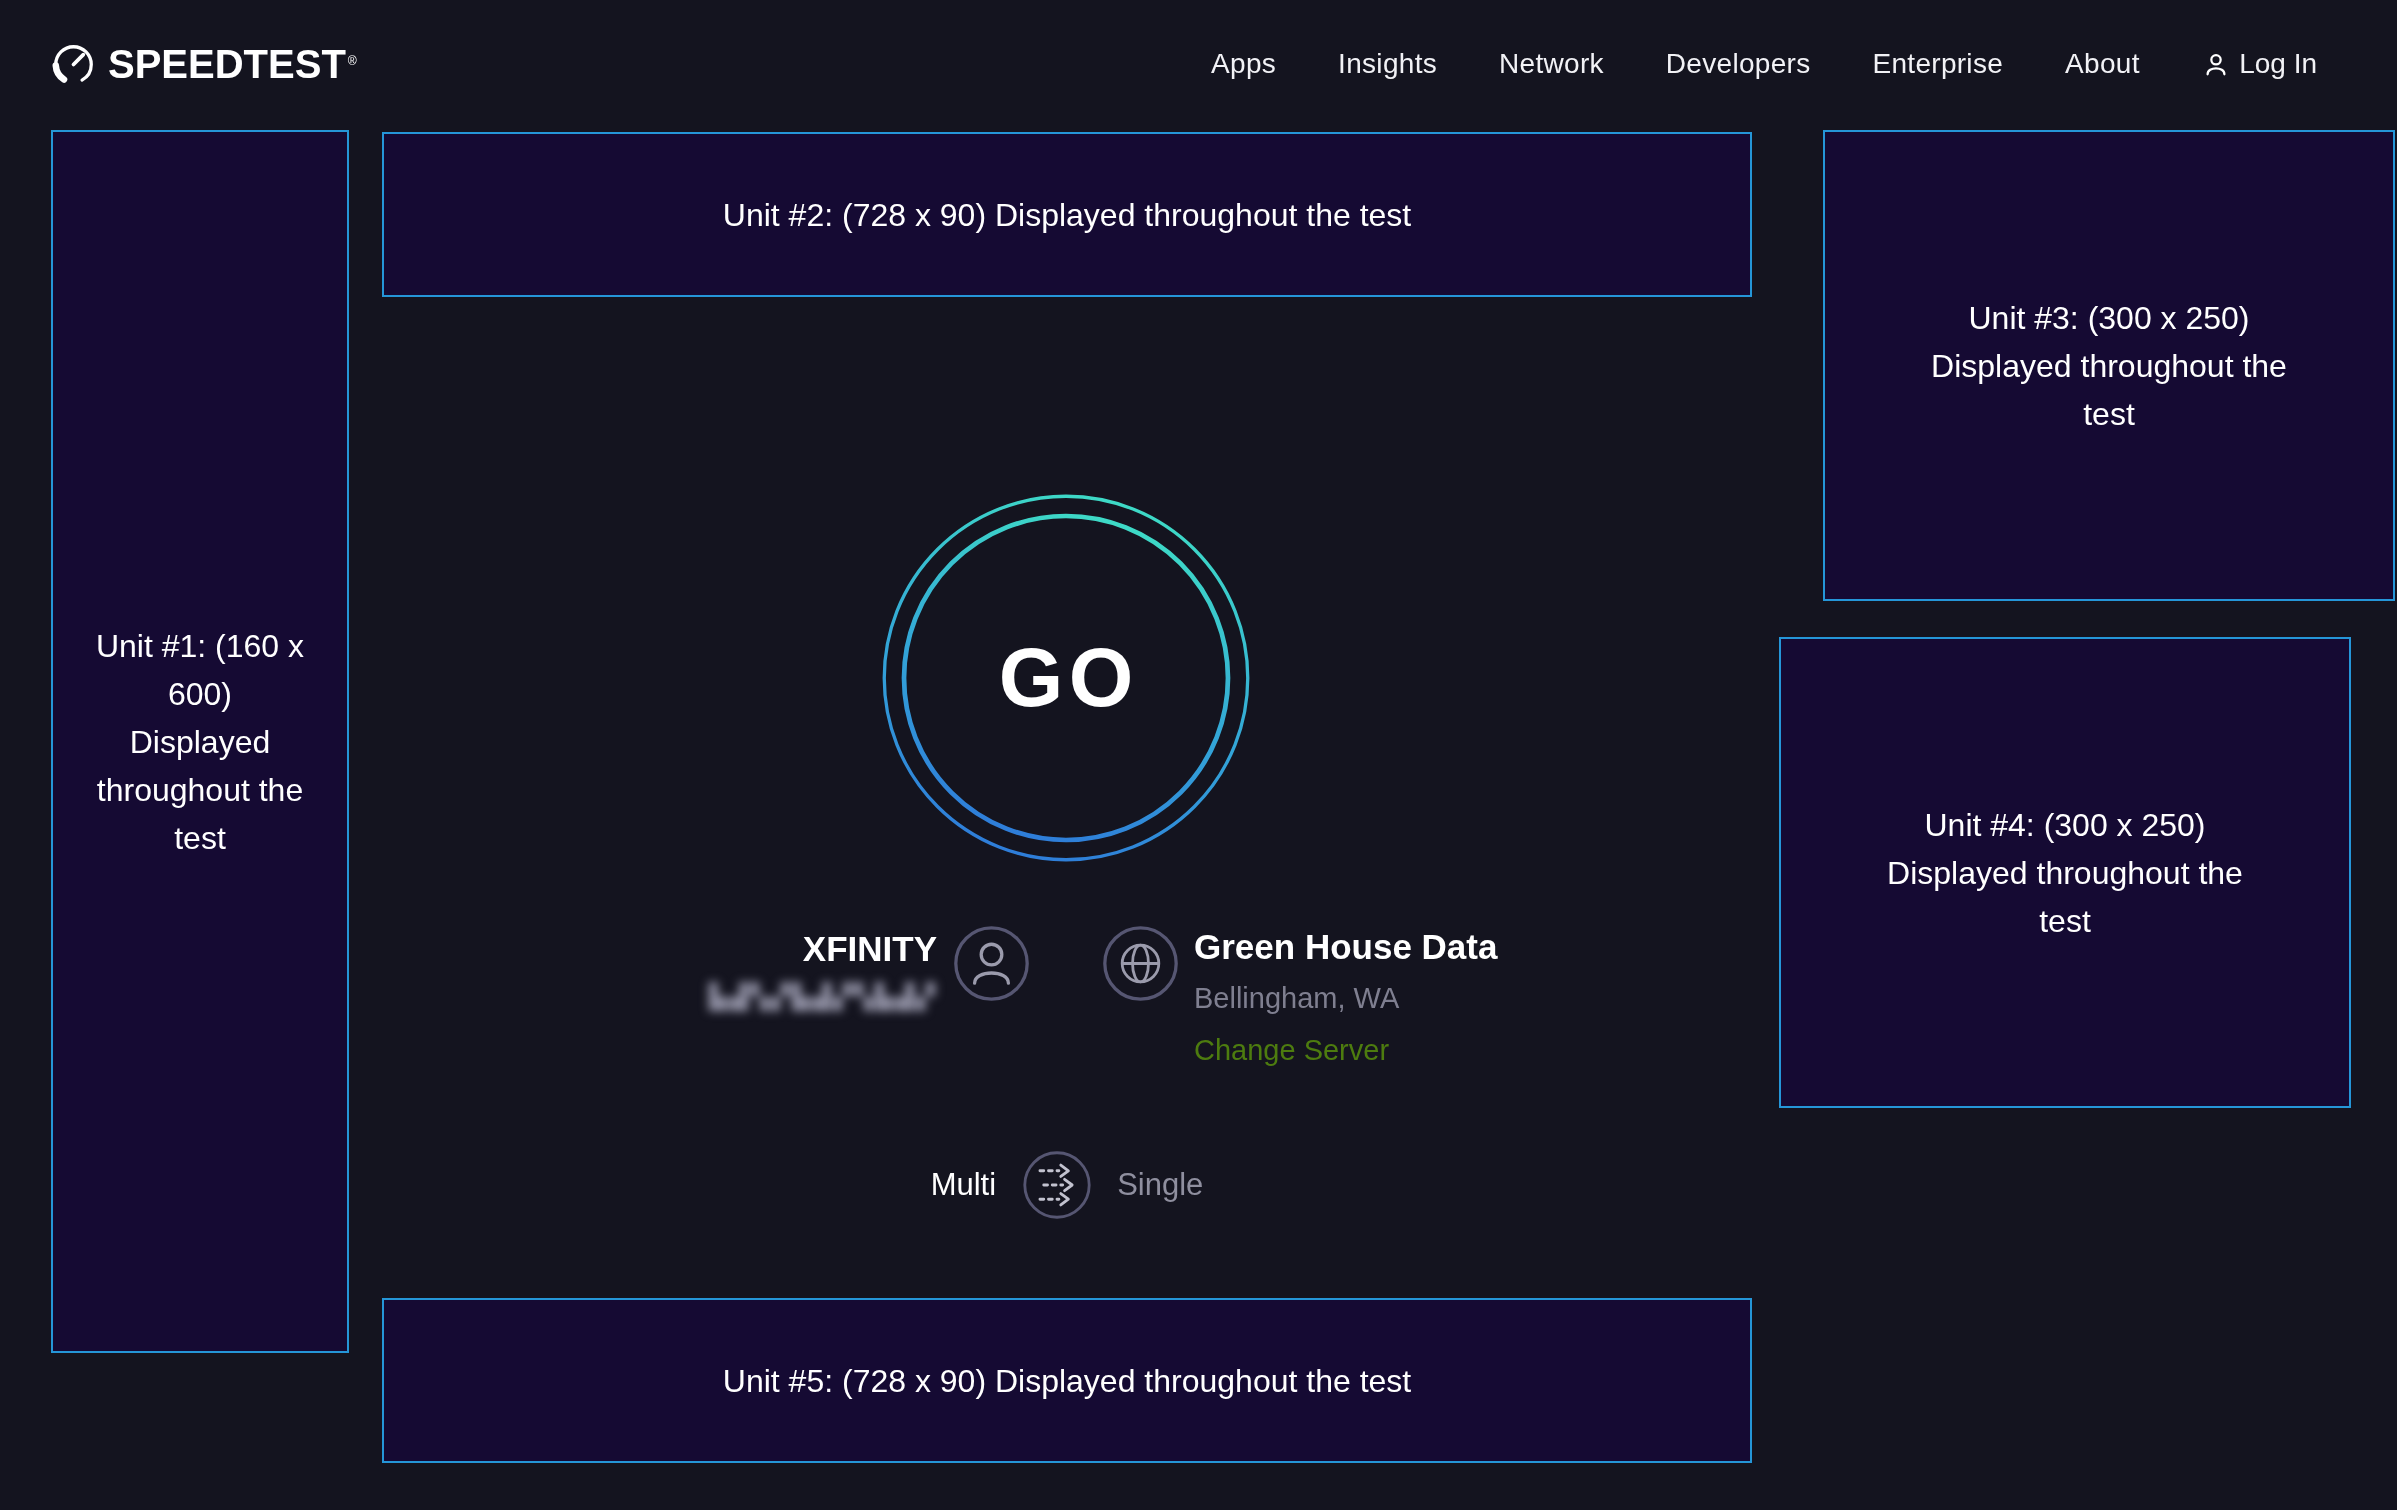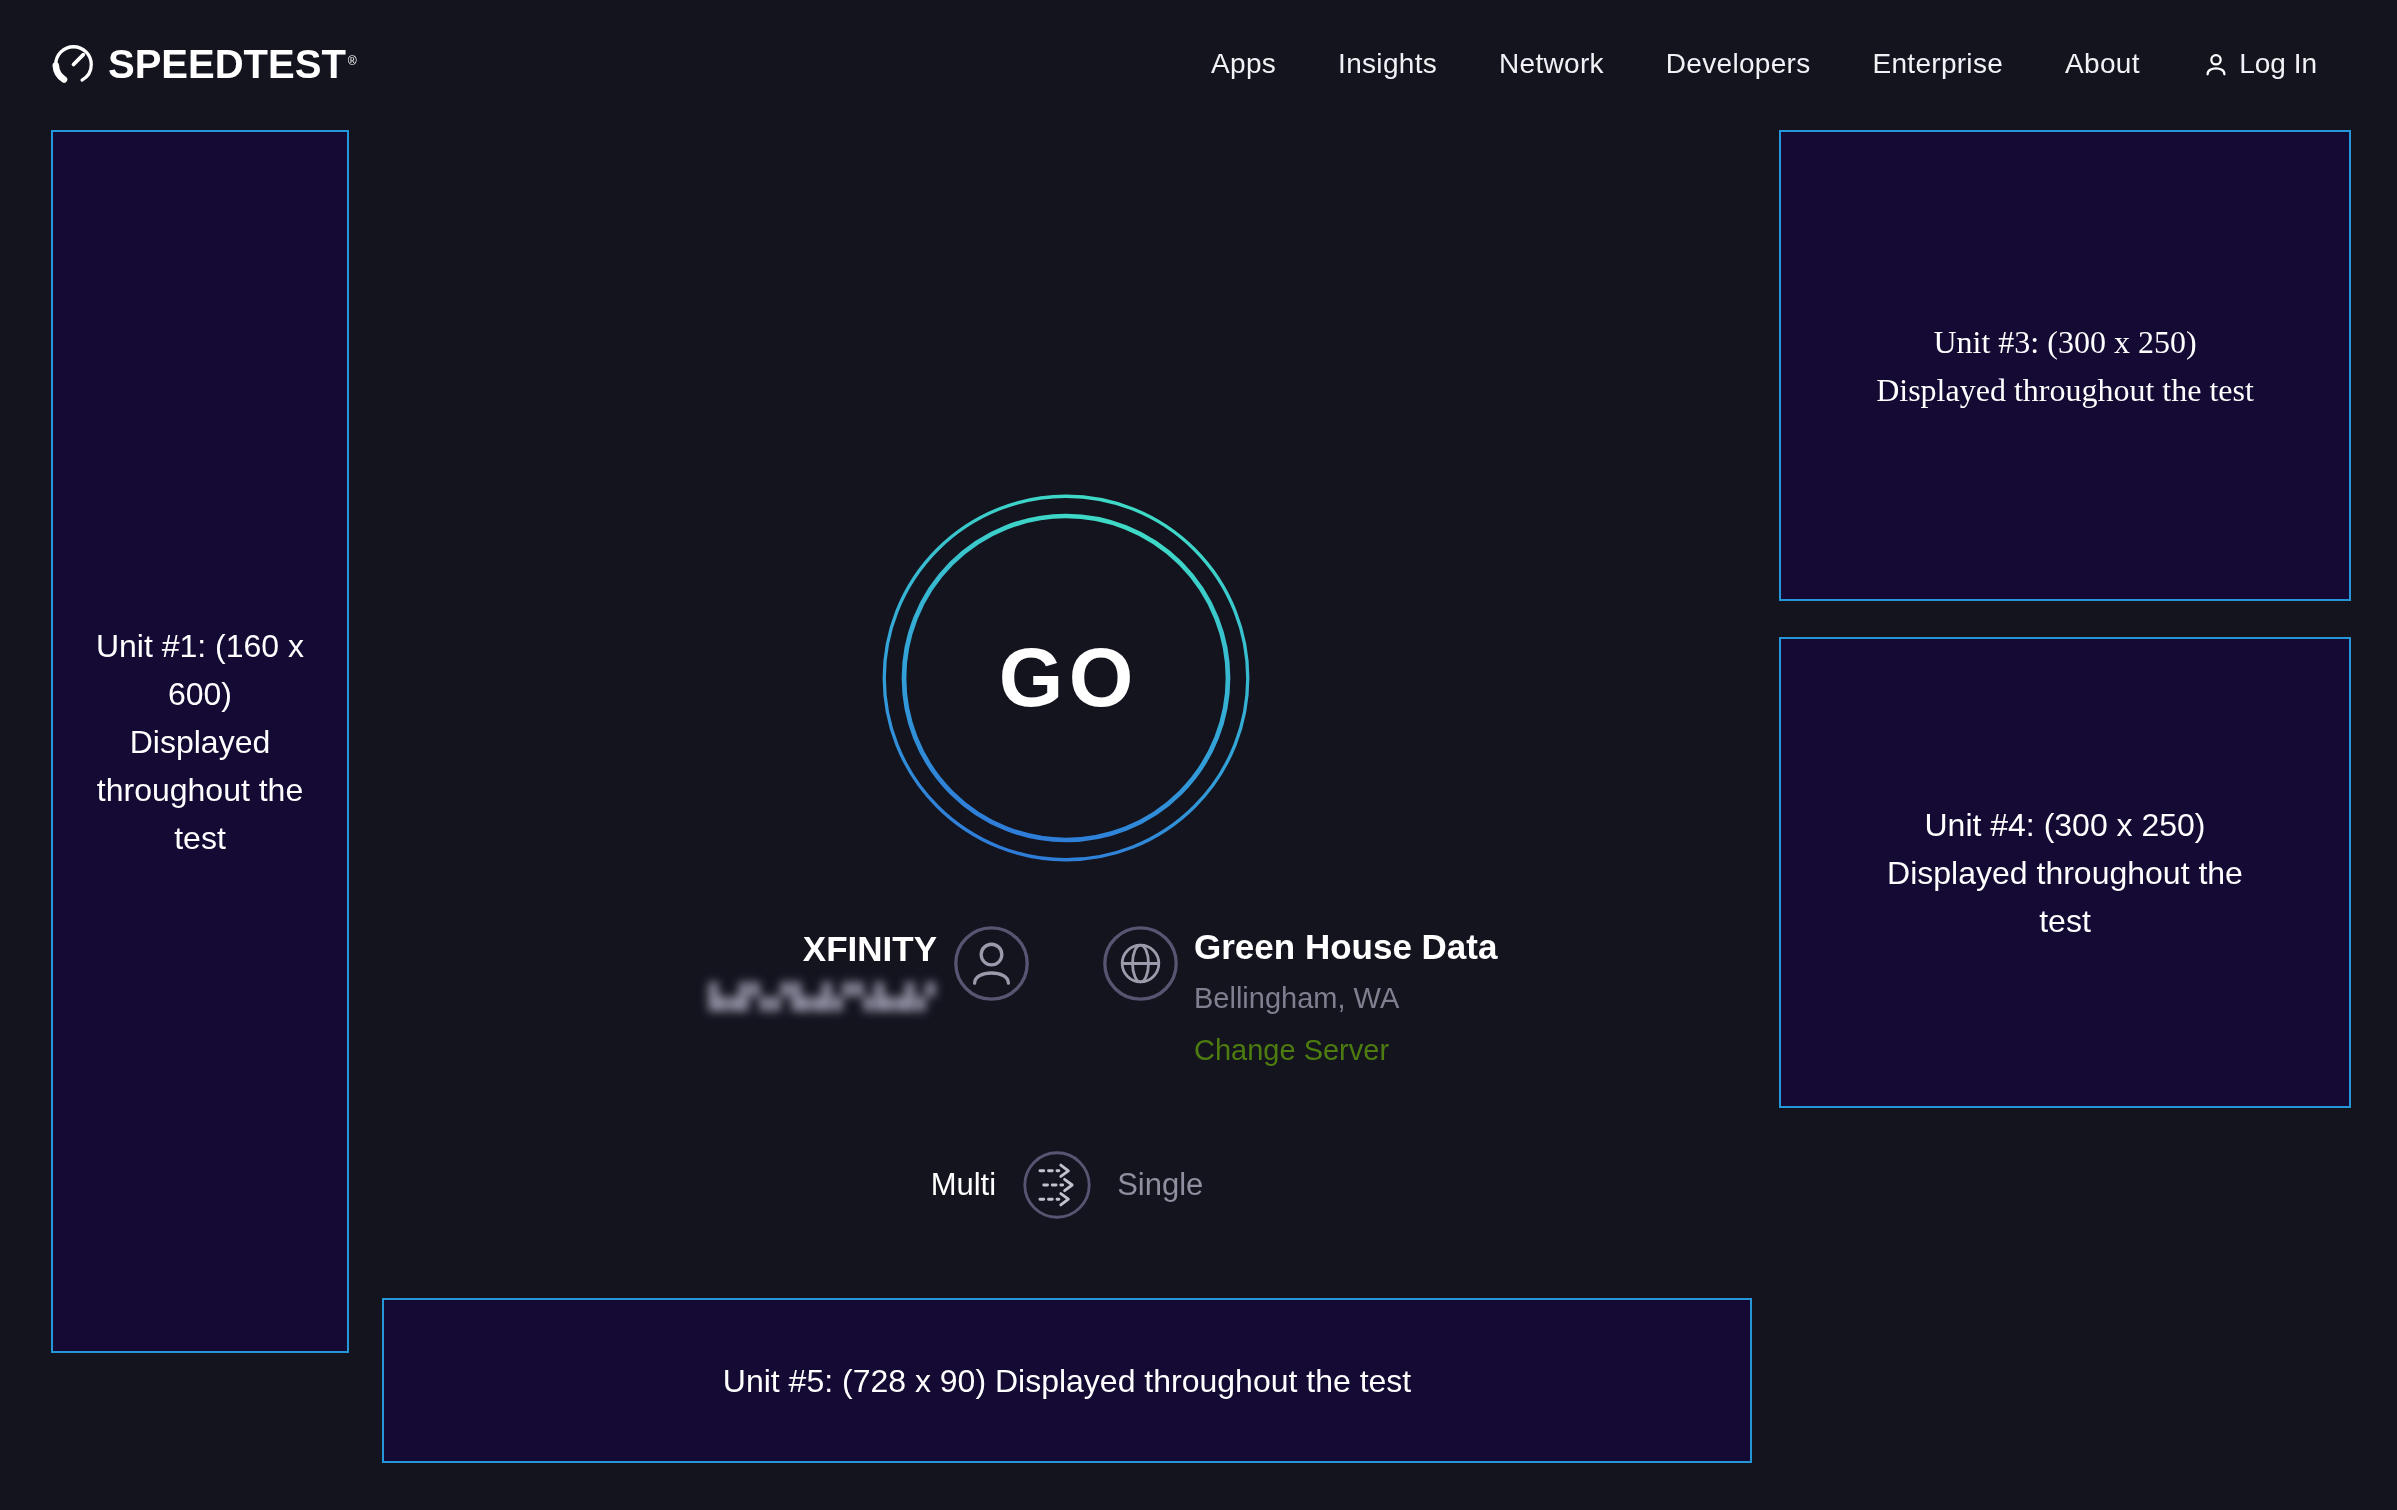--- a/index.html
+++ b/index.html
@@ -16,21 +16,21 @@
   nav.main { margin-left:auto; display:flex; align-items:flex-end; gap:62px; }
   nav.main .nav-item { color:#f2f2f6; font-size:28px; text-decoration:none; cursor:pointer; letter-spacing:0.3px; }
   .login { display:flex; align-items:center; gap:9.4px; cursor:pointer; color:#f2f2f6; font-size:28px; }
 
   
   .ad { position:absolute; background:#150a33; border:2.8px solid #2596d8;
     display:flex; align-items:center; justify-content:center; text-align:center;
     font-size:32px; line-height:1.5; color:#fff; }
   #ad1 { left:51px;   top:130px;  width:298px;  height:1223px; padding:0 41px; }
   #ad2 { left:382px;  top:132px;  width:1370px; height:165px; }
-  #ad3 { left:1779px; top:130px;  width:572px;  height:471px; padding:0 87px;font-family:Liberation Serif, serif; }
+  #ad3 { left:1823px; top:130px;  width:572px;  height:471px; padding:0 87px; }
   #ad4 { left:1779px; top:637px;  width:572px;  height:471px; padding:0 87px; }
   #ad5 { left:382px;  top:1298px; width:1370px; height:165px; }
 
   
   .tabs { position:absolute; left:382px; top:337px; width:1370px;
     display:flex; justify-content:center; align-items:center; gap:68px; }
   .tab { display:flex; align-items:center; gap:13px; font-size:25.4px; font-weight:700;
     letter-spacing:1.4px; color:#fff; cursor:pointer; }
   .gear-glyph { font-size:41px; color:#8f8fa1; line-height:1; font-weight:400; }
 
@@ -92,20 +92,23 @@
           <path d="M6,26 C6,17.5 24,17.5 24,26" fill="none" stroke="#ffffff" stroke-width="2.4" stroke-linecap="round"></path>
         </svg>
         <span>Log In</span>
       </a>
     </nav>
   </header>
 
   <div class="ad" id="ad1">
     <span>Unit #1: (160 x 600) Displayed throughout the test</span>
   </div>
+  <div class="ad" id="ad2">
+    <span>Unit #2: (728 x 90) Displayed throughout the test</span>
+  </div>
   <div class="ad" id="ad3">
     <span>Unit #3: (300 x 250) Displayed throughout the test</span>
   </div>
   <div class="ad" id="ad4">
     <span>Unit #4: (300 x 250) Displayed throughout the test</span>
   </div>
   <div class="ad" id="ad5">
     <span>Unit #5: (728 x 90) Displayed throughout the test</span>
   </div>
 

